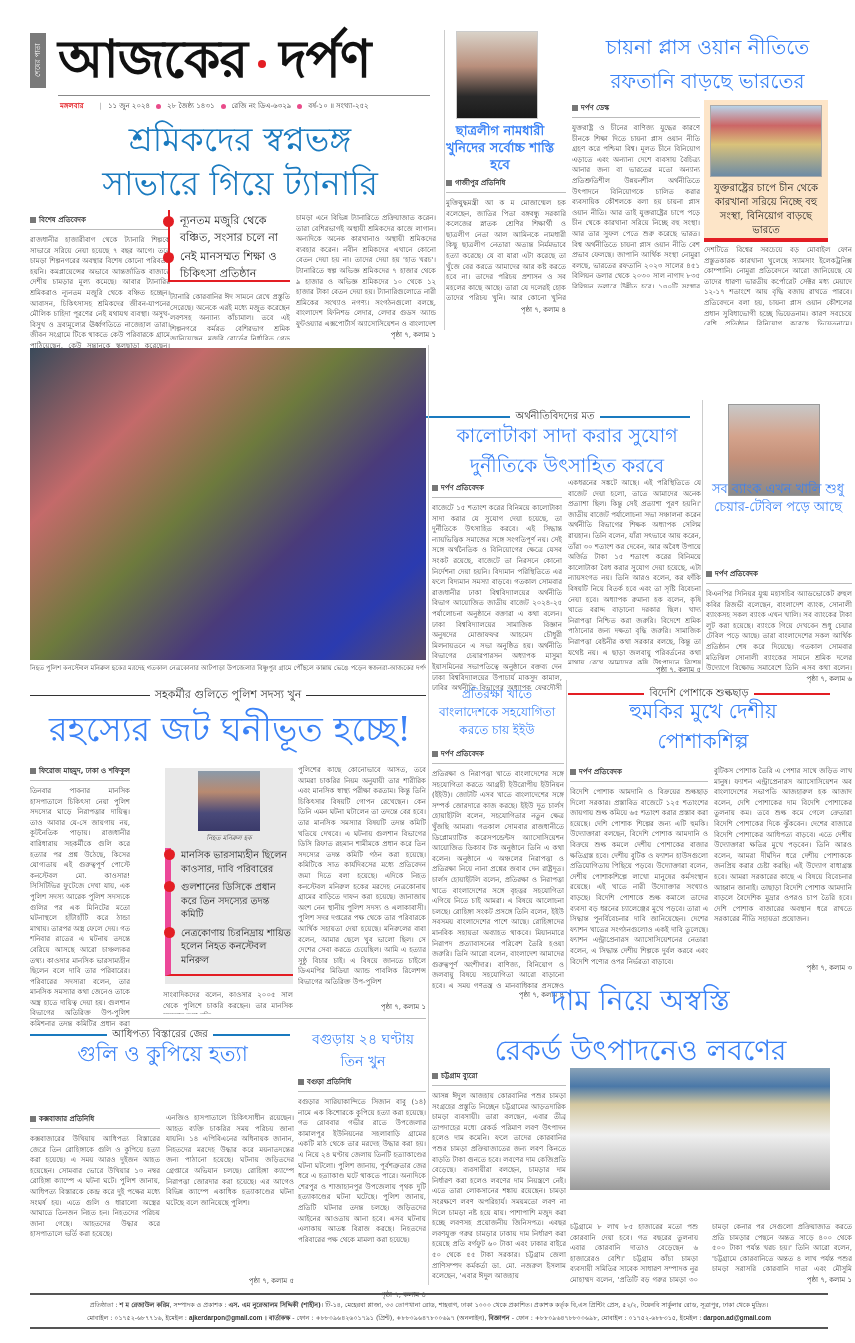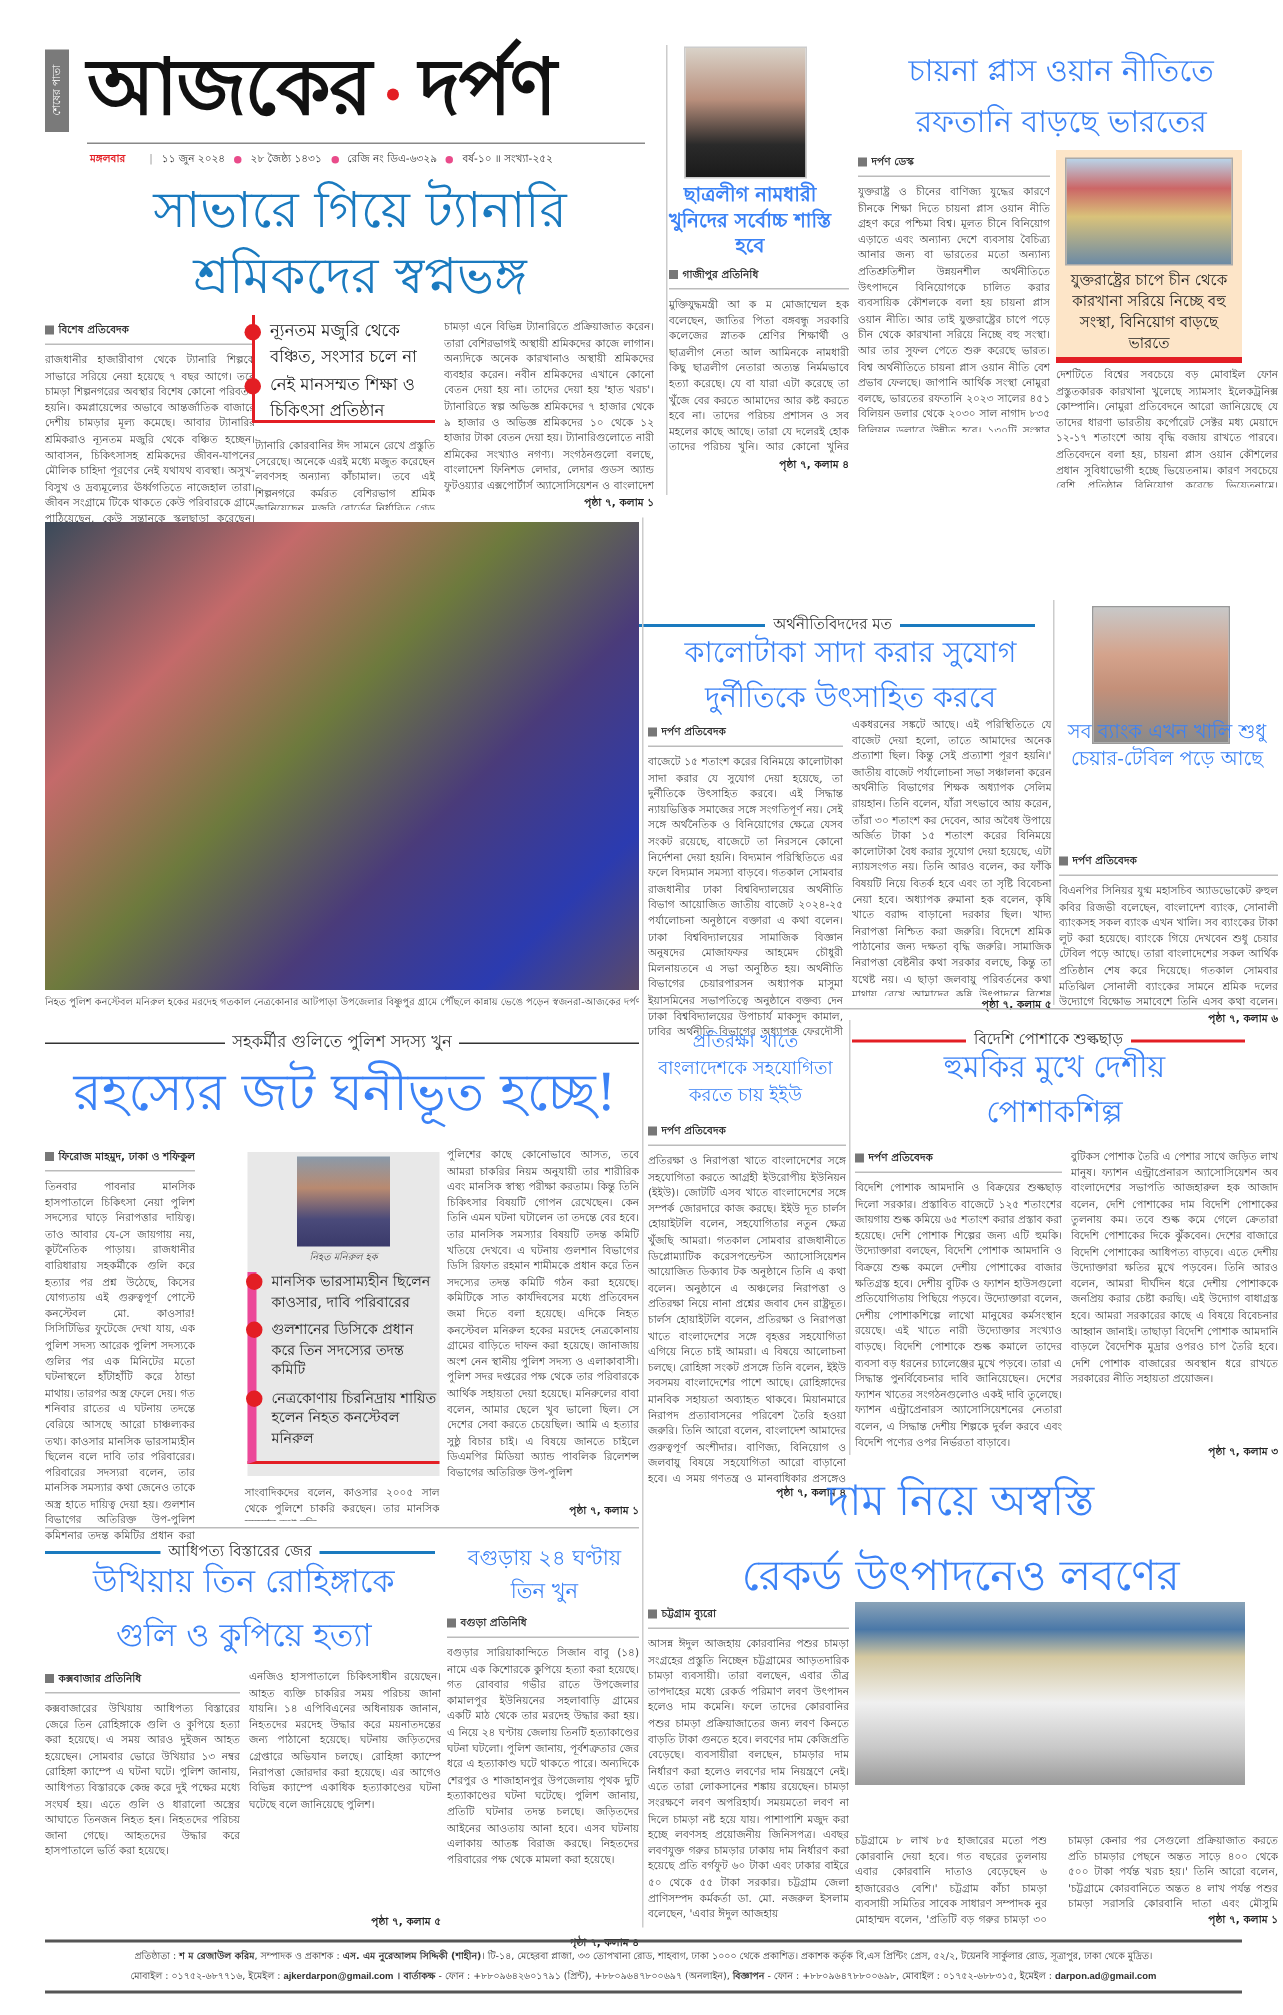--- a/index.html
+++ b/index.html
@@ -2,21 +2,21 @@
 <html><head>
 <meta charset="utf-8">
 <style>
   * { box-sizing: border-box; margin: 0; padding: 0; }
   html, body { width: 855px; height: 1343px; background: #fff; overflow: hidden; }
   body { font-family: "DejaVu Sans", sans-serif; color: #222; position: relative; }
   .abs { position: absolute; }
   .body-text { font-size: 7px; line-height: 10.6px; color: #444; text-align: justify; overflow: hidden; font-family: "DejaVu Sans", sans-serif; }
   .byline { font-size: 7px; font-weight: bold; color: #333; padding-bottom: 3px; border-bottom: 1px solid #bbb; margin-bottom: 5px; }
   .byline::before { content: ""; display: inline-block; width: 6px; height: 6px; background: #777; margin-right: 3px; vertical-align: middle; }
-  .jump { font-weight: bold; color: #222; float: right; }
+  .jump { font-weight: normal; color: #222; float: right; }
   .photo { background: linear-gradient(135deg, #6b6b6b, #9a8c80); overflow: hidden; }
   .caption { font-size: 6.5px; color: #444; }
   .kicker { display: flex; align-items: center; gap: 5px; font-family: "DejaVu Serif", serif; color: #333; }
   .kicker .line { flex: 1; height: 2px; }
   .bullet { display: flex; gap: 6px; font-family: "DejaVu Serif", serif; color: #222; }
   .bullet .dot { width: 11px; height: 11px; border-radius: 50%; background: #e31e24; flex-shrink: 0; margin-top: 4px; }
   .hl { font-family: "DejaVu Serif", serif; text-align: center; color: #3b82f6; line-height: 1.1; }
 </style>
 </head>
 <body>
@@ -36,22 +36,22 @@
   <span>১১ জুন ২০২৪</span>
   <span style="width:5px;height:5px;border-radius:50%;background:#e94b8a;display:inline-block;"></span>
   <span>২৮ জৈষ্ঠ্য ১৪৩১</span>
   <span style="width:5px;height:5px;border-radius:50%;background:#e94b8a;display:inline-block;"></span>
   <span>রেজি নং ডিএ-৬৩২৯</span>
   <span style="width:5px;height:5px;border-radius:50%;background:#e94b8a;display:inline-block;"></span>
   <span>বর্ষ-১০ ॥ সংখ্যা-২৫২</span>
 </div>
 
 <div class="abs hl" style="left:40px;top:118px;width:400px;font-size:33px;color:#1a7abf;line-height:44px;">
+  <div>শ্রমিকদের স্বপ্নভঙ্গ</div>
   <div>সাভারে গিয়ে ট্যানারি</div>
-  <div>শ্রমিকদের স্বপ্নভঙ্গ</div>
 </div>
 <div class="abs" style="left:30px;top:214px;width:140px;">
   <div class="byline">বিশেষ প্রতিবেদক</div>
   <div class="body-text" style="height:125px;">রাজধানীর হাজারীবাগ থেকে ট্যানারি শিল্পকে সাভারে সরিয়ে নেয়া হয়েছে ৭ বছর আগে। তবে চামড়া শিল্পনগরের অবস্থার বিশেষ কোনো পরিবর্তন হয়নি। কমপ্লায়েন্সের অভাবে আন্তর্জাতিক বাজারে দেশীয় চামড়ার মূল্য কমেছে। আবার ট্যানারির শ্রমিকরাও ন্যূনতম মজুরি থেকে বঞ্চিত হচ্ছেন। আবাসন, চিকিৎসাসহ শ্রমিকদের জীবন-যাপনের মৌলিক চাহিদা পূরণের নেই যথাযথ ব্যবস্থা। অসুখ-বিসুখ ও দ্রব্যমূল্যের ঊর্ধ্বগতিতে নাজেহাল তারা। জীবন সংগ্রামে টিকে থাকতে কেউ পরিবারকে গ্রামে পাঠিয়েছেন, কেউ সন্তানকে স্কুলছাড়া করেছেন। কম্প্লায়েন্স ও বর্জ্য ব্যবস্থাপনার অভাবে ফেরত আসছে। সেখানকার পরিবেশও দূষিত হচ্ছে। সাভারের ট্যানারি এলাকা ঘুরে দেখা যায়, ট্যানারিগুলোতে উৎপাদন চলছে। ট্যানারি মালিকরা বলছেন কাঁচা চামড়া সংগ্রহের প্রস্তুতি চলছে। শ্রমিকদের অনেকে জানান, তারা আগের মতোই কম মজুরিতে কাজ করছেন।</div>
 </div>
 <div class="abs" style="left:168px;top:210px;width:122px;height:72px;border-left:2px solid #e31e24;border-bottom:2px solid #e31e24;padding:2px 0 0 0;">
   <div class="bullet" style="font-size:11px;line-height:17px;margin-left:-7px;">
     <span class="dot"></span>
     <span>ন্যূনতম মজুরি থেকে বঞ্চিত, সংসার চলে না</span>
   </div>
@@ -210,21 +210,20 @@
       <span class="jump">পৃষ্ঠা ৭, কলাম ১</span>
     </div>
 </div>
 
 <div class="abs kicker" style="left:30px;top:1026px;width:260px;font-size:10px;">
   <span class="line" style="background:#1a7abf;"></span>
   <span>আধিপত্য বিস্তারের জের</span>
   <span class="line" style="background:#1a7abf;"></span>
 </div>
 <div class="abs hl" style="left:30px;top:1036px;width:265px;font-size:21px;line-height:36px;">
-  <div>উখিয়ায় তিন রোহিঙ্গাকে</div>
   <div>গুলি ও কুপিয়ে হত্যা</div>
 </div>
 <div class="abs" style="left:30px;top:1113px;width:130px;">
   <div class="byline">কক্সবাজার প্রতিনিধি</div>
   <div class="body-text" style="height:160px;">কক্সবাজারের উখিয়ায় আধিপত্য বিস্তারের জেরে তিন রোহিঙ্গাকে গুলি ও কুপিয়ে হত্যা করা হয়েছে। এ সময় আরও দুইজন আহত হয়েছেন। সোমবার ভোরে উখিয়ার ১৩ নম্বর রোহিঙ্গা ক্যাম্পে এ ঘটনা ঘটে। পুলিশ জানায়, আধিপত্য বিস্তারকে কেন্দ্র করে দুই পক্ষের মধ্যে সংঘর্ষ হয়। এতে গুলি ও ধারালো অস্ত্রের আঘাতে তিনজন নিহত হন। নিহতদের পরিচয় জানা গেছে। আহতদের উদ্ধার করে হাসপাতালে ভর্তি করা হয়েছে।</div>
 </div>
 <div class="abs" style="left:166px;top:1113px;width:128px;">
   <div class="body-text" style="height:162px;">এনজিও হাসপাতালে চিকিৎসাধীন রয়েছেন। আহত ব্যক্তি চাকরির সময় পরিচয় জানা যায়নি। ১৪ এপিবিএনের অধিনায়ক জানান, নিহতদের মরদেহ উদ্ধার করে ময়নাতদন্তের জন্য পাঠানো হয়েছে। ঘটনায় জড়িতদের গ্রেপ্তারে অভিযান চলছে। রোহিঙ্গা ক্যাম্পে নিরাপত্তা জোরদার করা হয়েছে। এর আগেও বিভিন্ন ক্যাম্পে একাধিক হত্যাকাণ্ডের ঘটনা ঘটেছে বলে জানিয়েছে পুলিশ।</div>
   <div style="font-size:7px;">
       <span class="jump">পৃষ্ঠা ৭, কলাম ৫</span>

